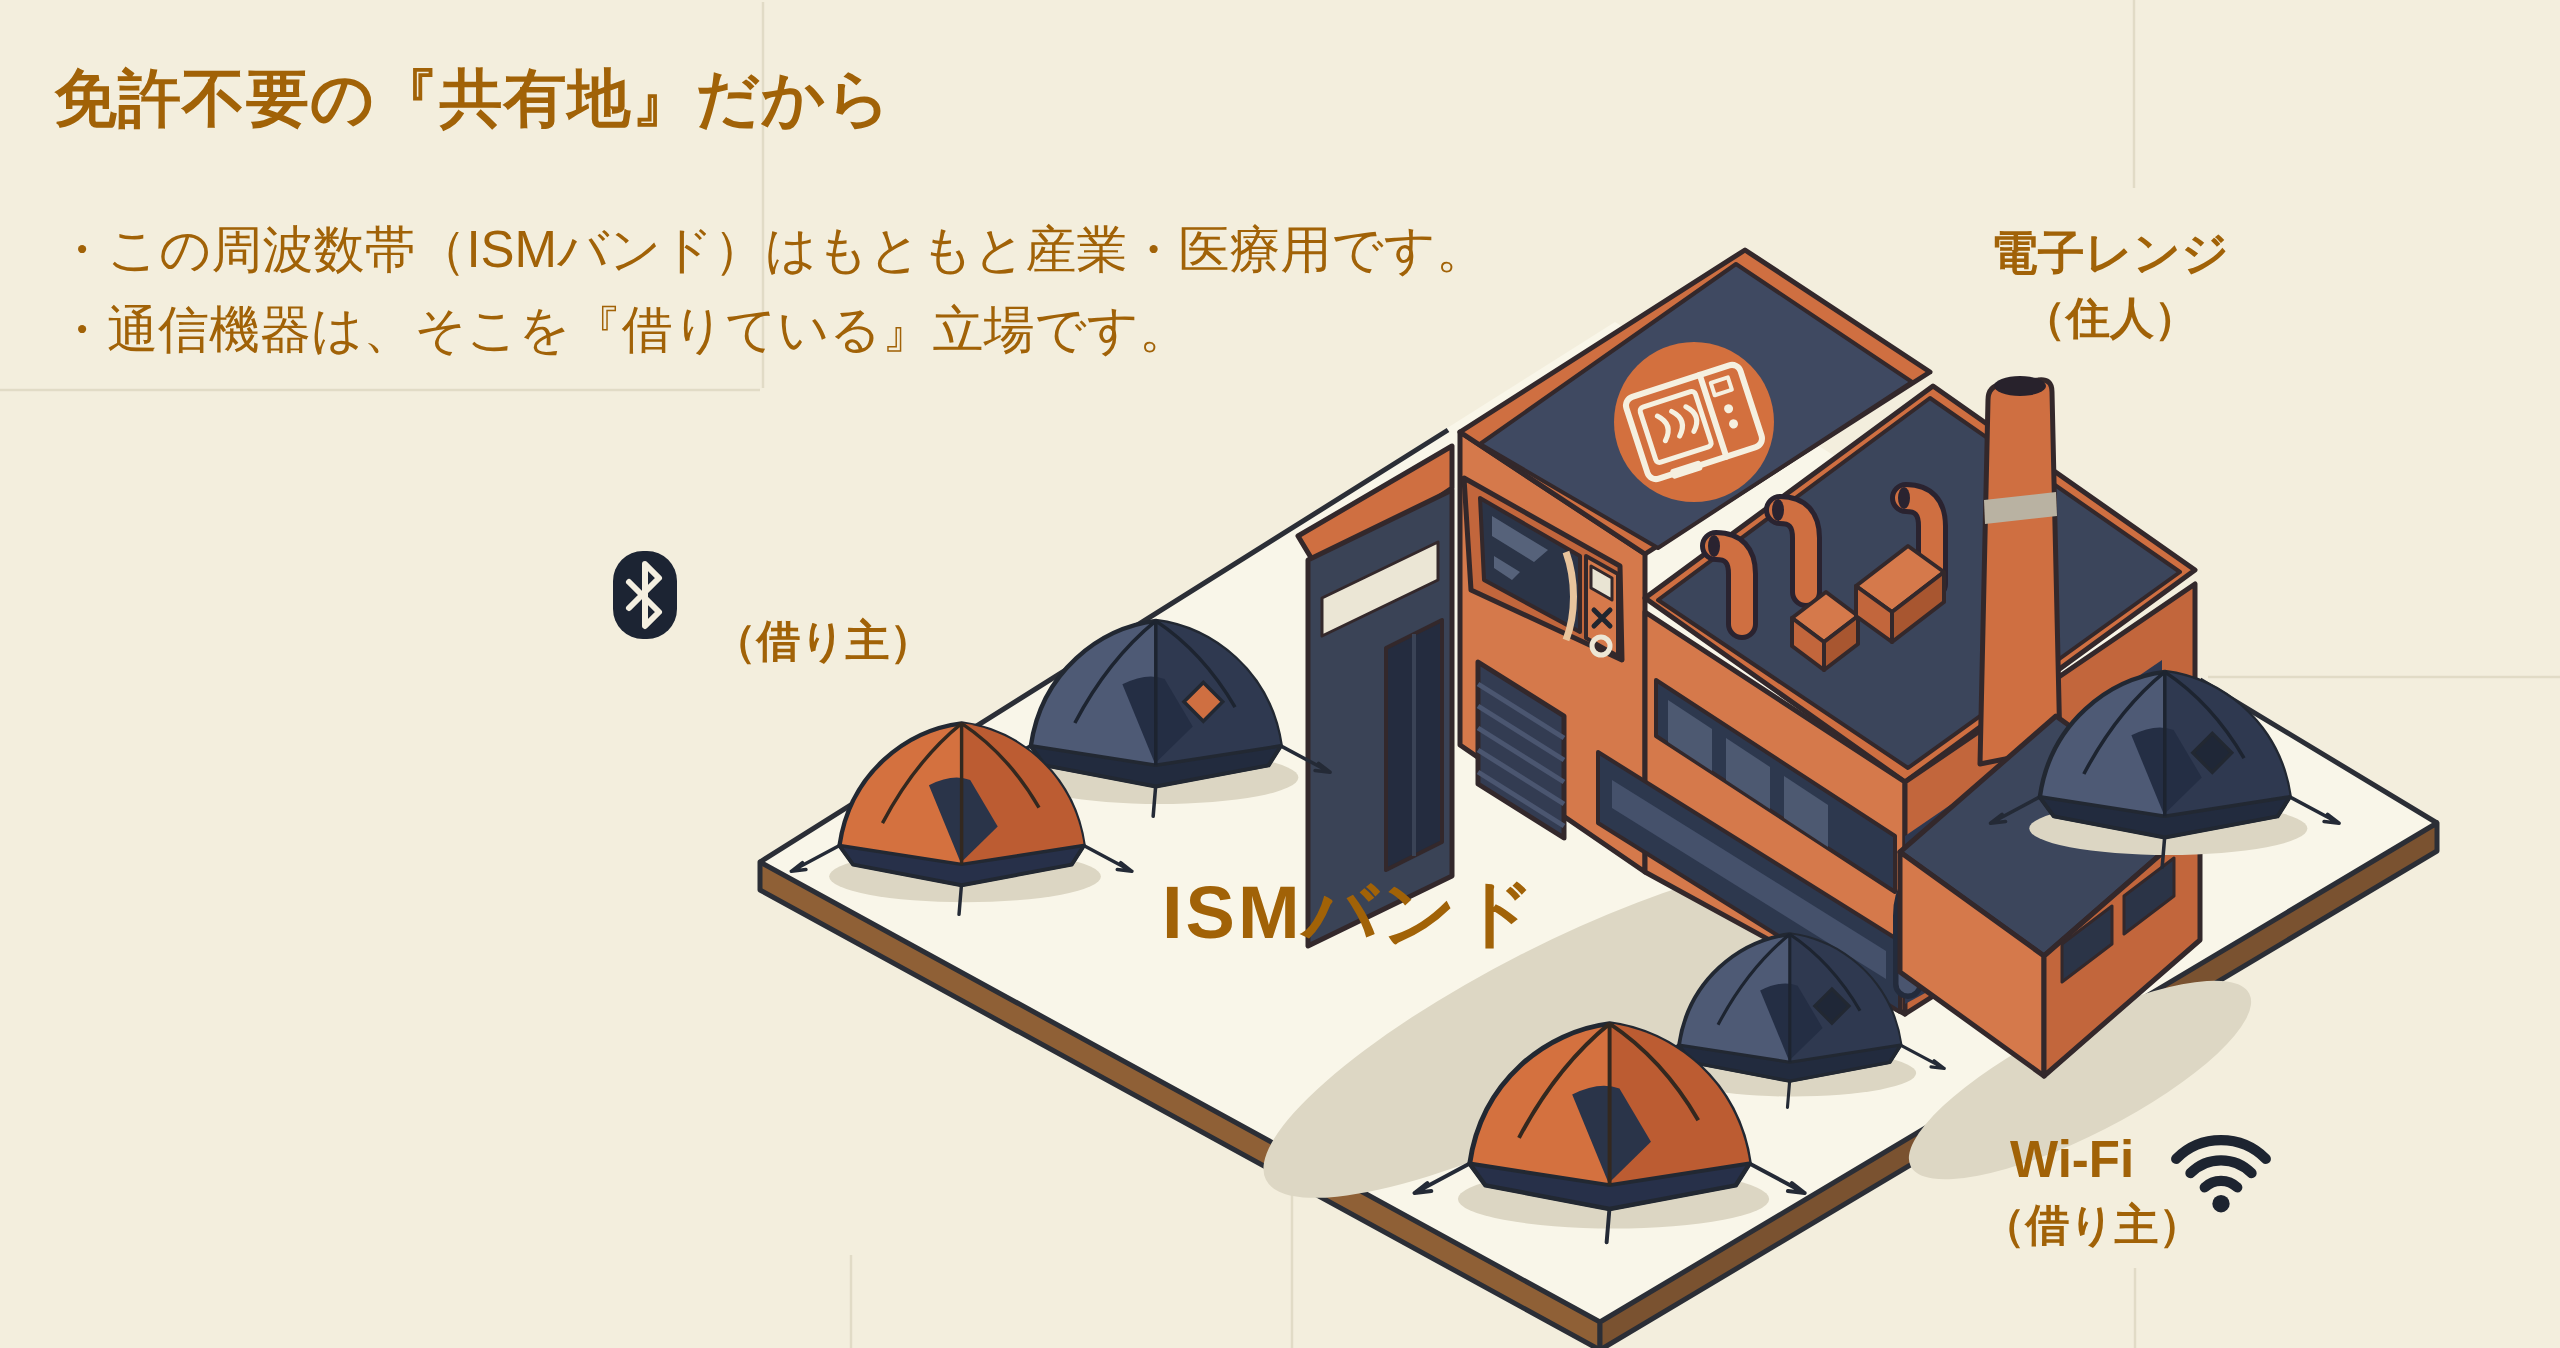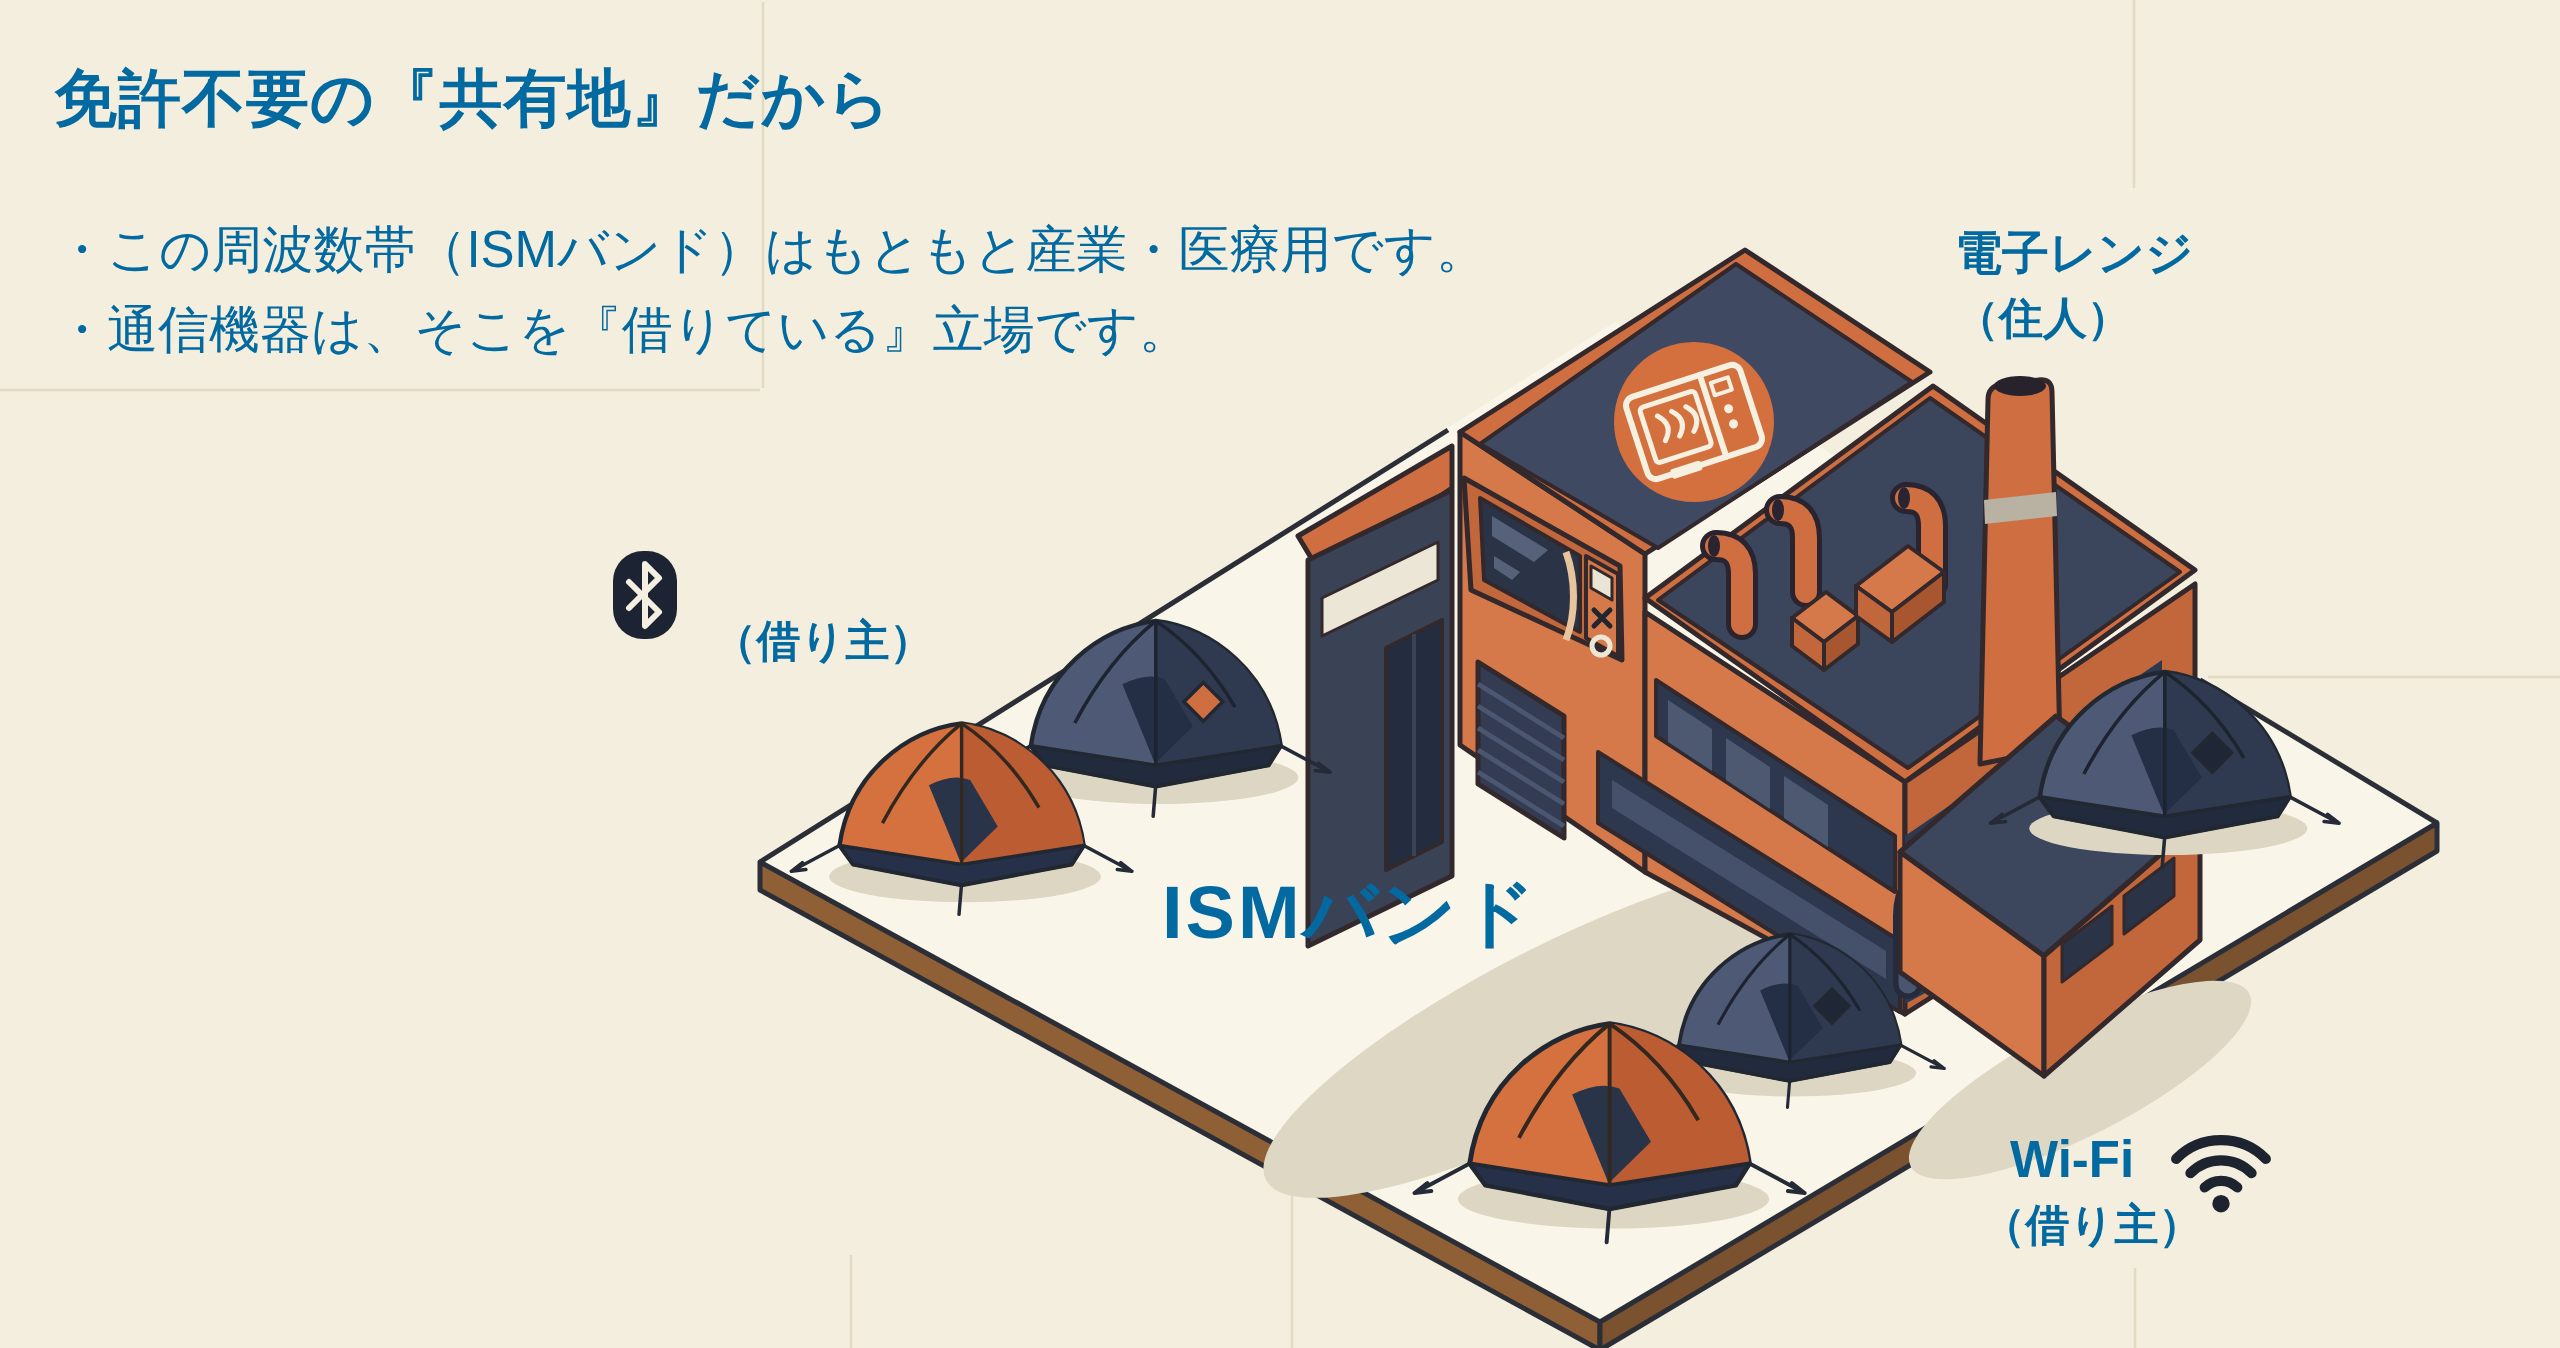--- a/index.html
+++ b/index.html
@@ -1,22 +1,22 @@
 <!DOCTYPE html>
 <html><head>
 <meta charset="utf-8">
 <style>
   html,body{margin:0;padding:0;background:#f3eedd;}
   .stage{position:relative;width:2560px;height:1348px;background:#f3eedd;overflow:hidden;
-         font-family:"Liberation Sans","DejaVu Sans",sans-serif;color:#0369a1;}
+         font-family:"Liberation Sans","DejaVu Sans",sans-serif;color:#a16207;}
   .stage svg.scene{position:absolute;left:0;top:0;}
   .abs{position:absolute;}
   .title{left:54px;top:14px;font-size:63px;font-weight:800;letter-spacing:1px;white-space:nowrap;}
   .bullets{left:56px;top:210px;font-size:51px;font-weight:400;line-height:1.57;white-space:nowrap;}
-  .micro-label{left:1955px;top:222px;width:310px;text-align:left;}
+  .micro-label{left:1955px;top:222px;width:310px;text-align:center;}
   .micro-label .nm{font-size:47px;font-weight:800;}
   .micro-label .rl{font-size:44px;font-weight:700;margin-top:4px;font-family:Liberation Serif, serif;}
   .bt-icon{left:612px;top:549px;width:66px;height:92px;}
   .bt-name{left:700px;top:544px;font-size:51px;font-weight:800;white-space:nowrap;}
   .bt-role{left:688px;top:612px;width:270px;text-align:center;font-size:44px;font-weight:700;}
   .ism{left:1162px;top:850px;font-size:74px;font-weight:800;letter-spacing:3px;white-space:nowrap;margin-top:14px;}
   .wifi-name{left:2010px;top:1130px;font-size:51px;font-weight:700;white-space:nowrap;}
   .wifi-icon{left:2168px;top:1118px;width:106px;height:96px;}
   .wifi-role{left:1970px;top:1196px;width:244px;text-align:center;font-size:44px;font-weight:700;}
 </style>

